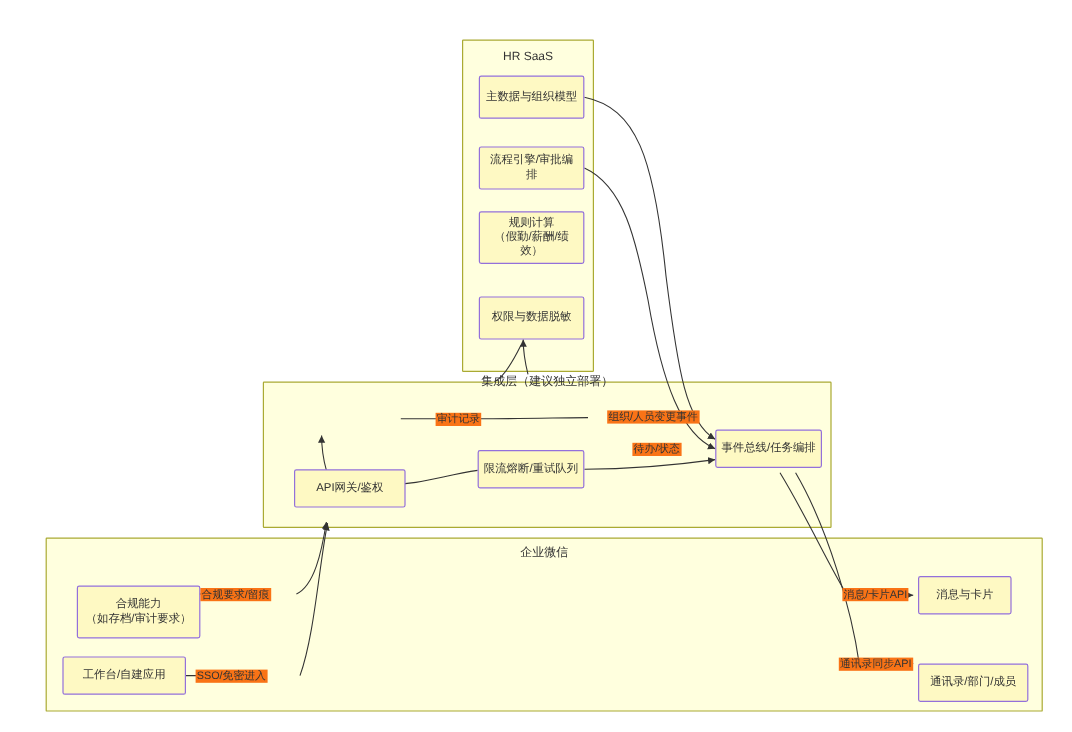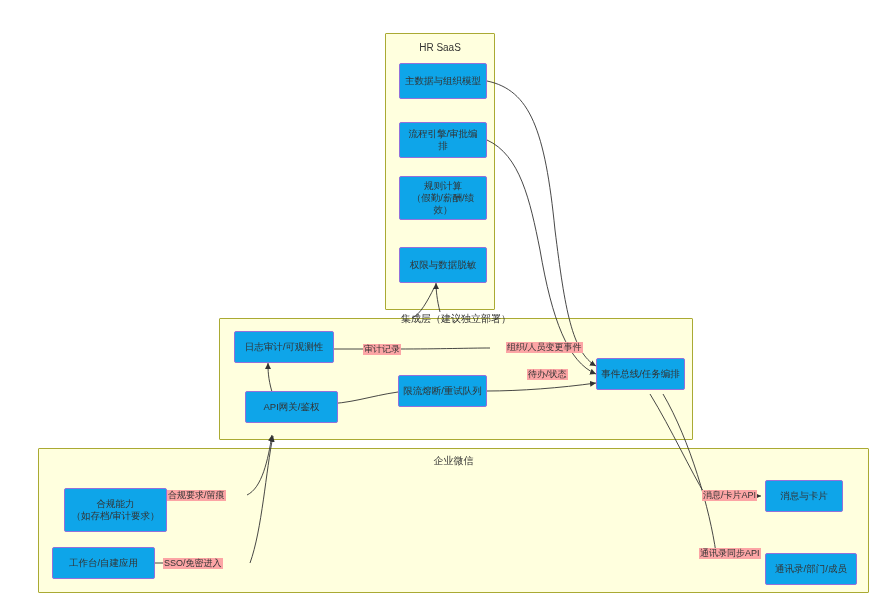--- a/index.html
+++ b/index.html
@@ -38,21 +38,21 @@
     right: 0;
     text-align: center;
     font-size: 10px;
     color: #333333;
     line-height: 12px;
     white-space: nowrap;
   }
   .node {
     position: absolute;
     box-sizing: border-box;
-    background: #0ea5e9;
+    background: #fef9c3;
     border: 1px solid #9370db;
     border-radius: 2px;
     display: flex;
     align-items: center;
     justify-content: center;
     text-align: center;
     font-size: 9.5px;
     color: #333333;
     line-height: 12px;
     padding: 2px 4px;
@@ -63,21 +63,21 @@
   .edge-label {
     position: absolute;
     font-size: 9px;
     color: #333333;
     background: #ffffff;
     line-height: 11px;
     white-space: nowrap;
     padding: 0 1px;
   }
   .edge-label.onyellow {
-    background: #fca5a5;
+    background: #f97316;
   }
 </style>
 </head>
 <body>
 
 <div id="canvas">
 
   <div class="cluster" style="left:385px; top:33px; width:110px; height:277px;"></div>
 
   <div class="cluster" style="left:219px; top:318px; width:474px; height:122px;"></div>
@@ -141,23 +141,20 @@
     <div>
       <span class="l2">规则计算</span>
       <span class="l2">（假勤/薪酬/绩效）</span>
     </div>
   </div>
 
   <div class="node" style="left:399px; top:247px; width:88px; height:36px;">
     <span>权限与数据脱敏</span>
   </div>
 
-  <div class="node" style="left:234px; top:331px; width:100px; height:32px;">
-    <span>日志审计/可观测性</span>
-  </div>
 
   <div class="node" style="left:245px; top:391px; width:93px; height:32px;">
     <span>API网关/鉴权</span>
   </div>
 
   <div class="node" style="left:398px; top:375px; width:89px; height:32px;">
     <span>限流熔断/重试队列</span>
   </div>
 
   <div class="node" style="left:596px; top:358px; width:89px; height:32px;">

